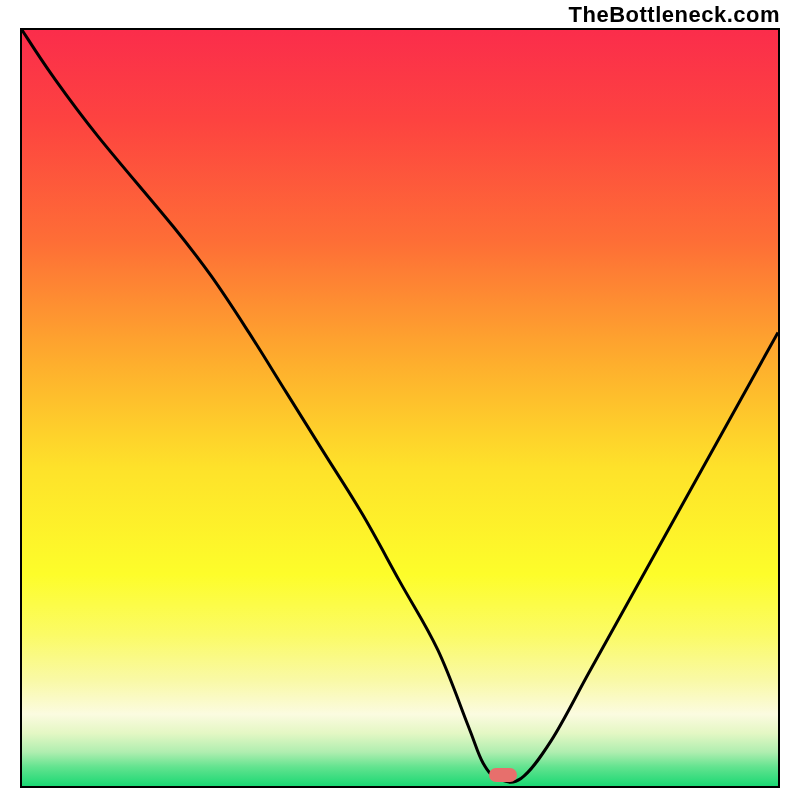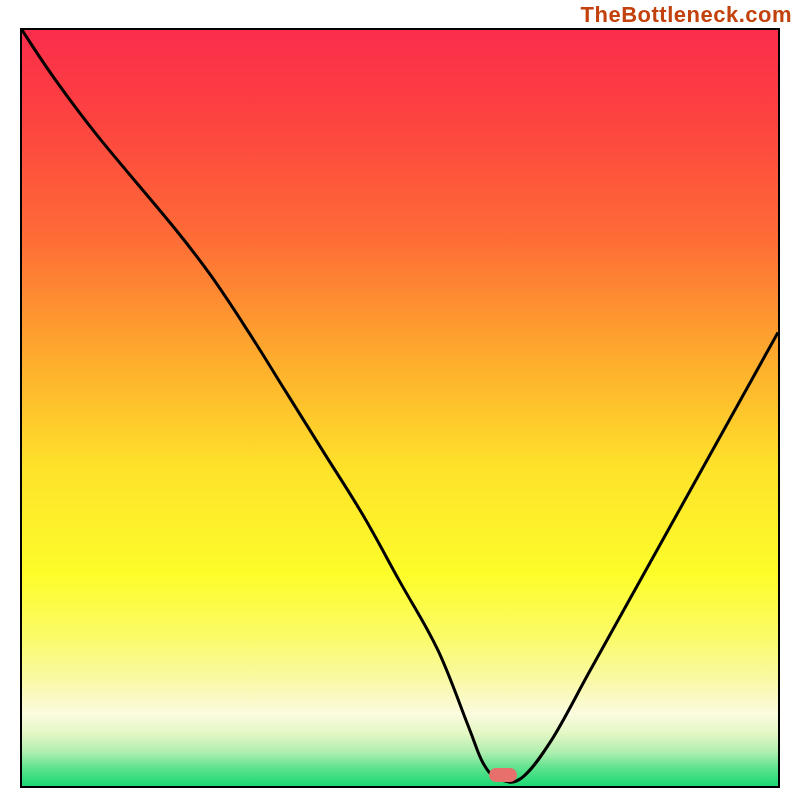--- a/index.html
+++ b/index.html
@@ -12,24 +12,24 @@
     font-family: Arial, Helvetica, sans-serif;
   }
   .stage {
     position: relative;
     width: 800px;
     height: 800px;
   }
   .watermark {
     position: absolute;
     top: 2px;
-    right: 8px;
+    right: 20px;
     font-size: 22px;
     font-weight: 600;
-    color: #c2410c;
+    color: #000000;
     letter-spacing: 0.5px;
     z-index: 10;
   }
   .outer-frame {
     position: absolute;
     left: 20px;
     top: 28px;
     width: 760px;
     height: 760px;
     box-sizing: border-box;

